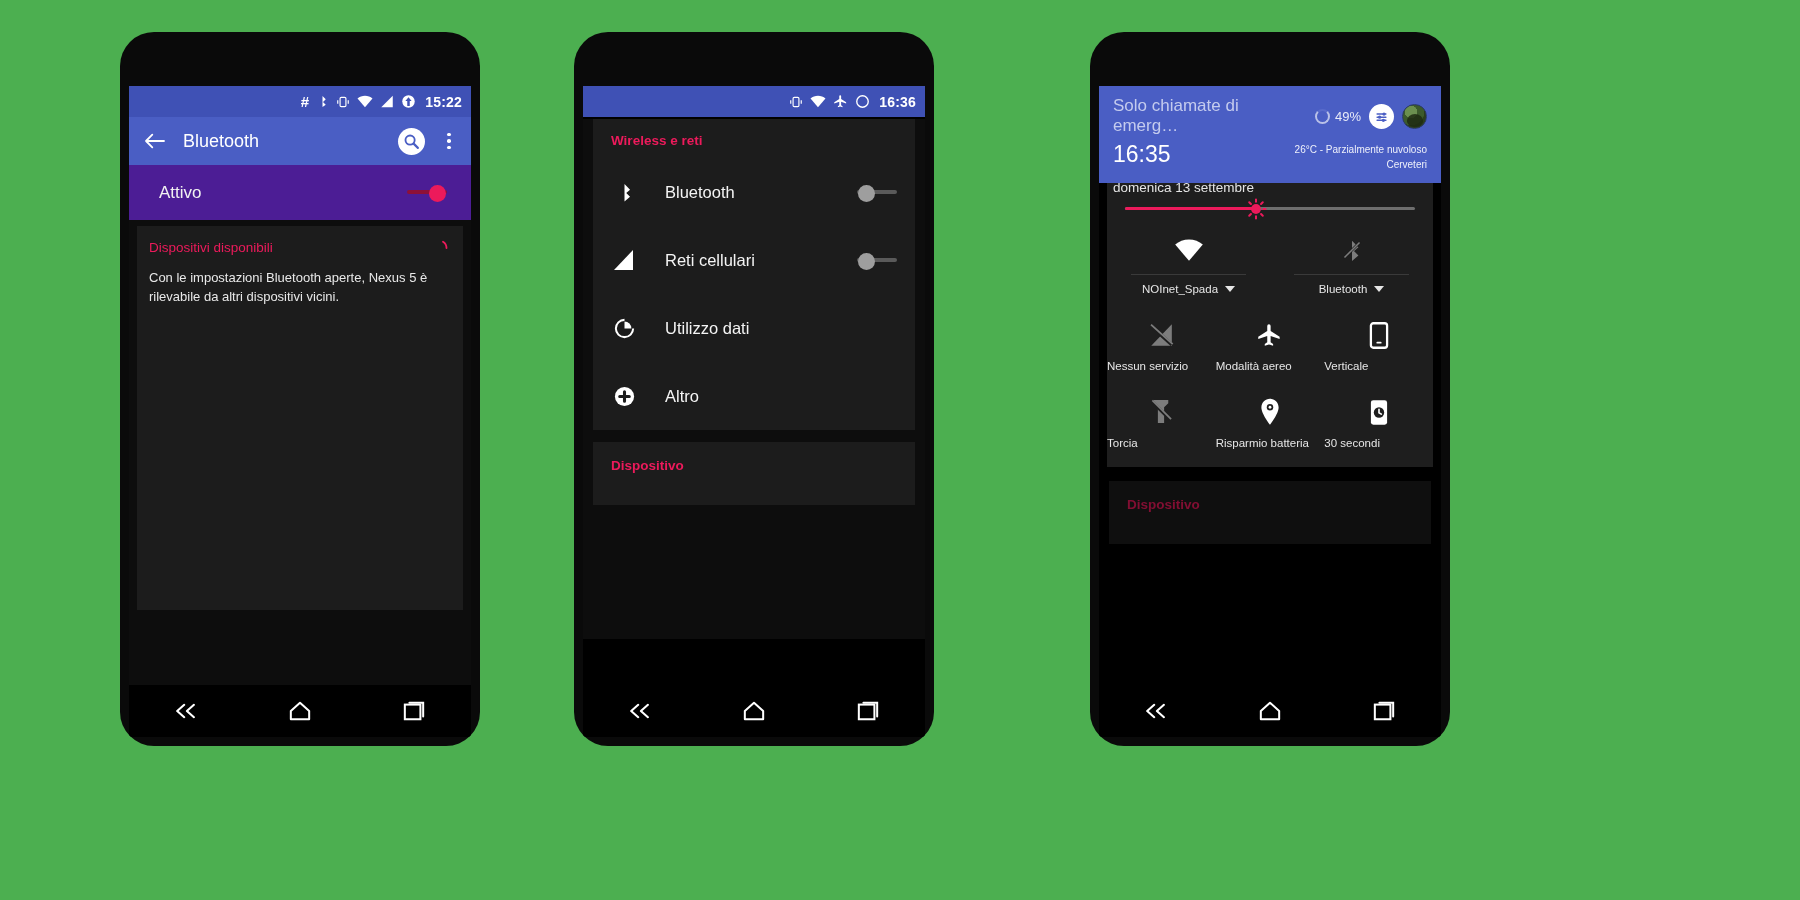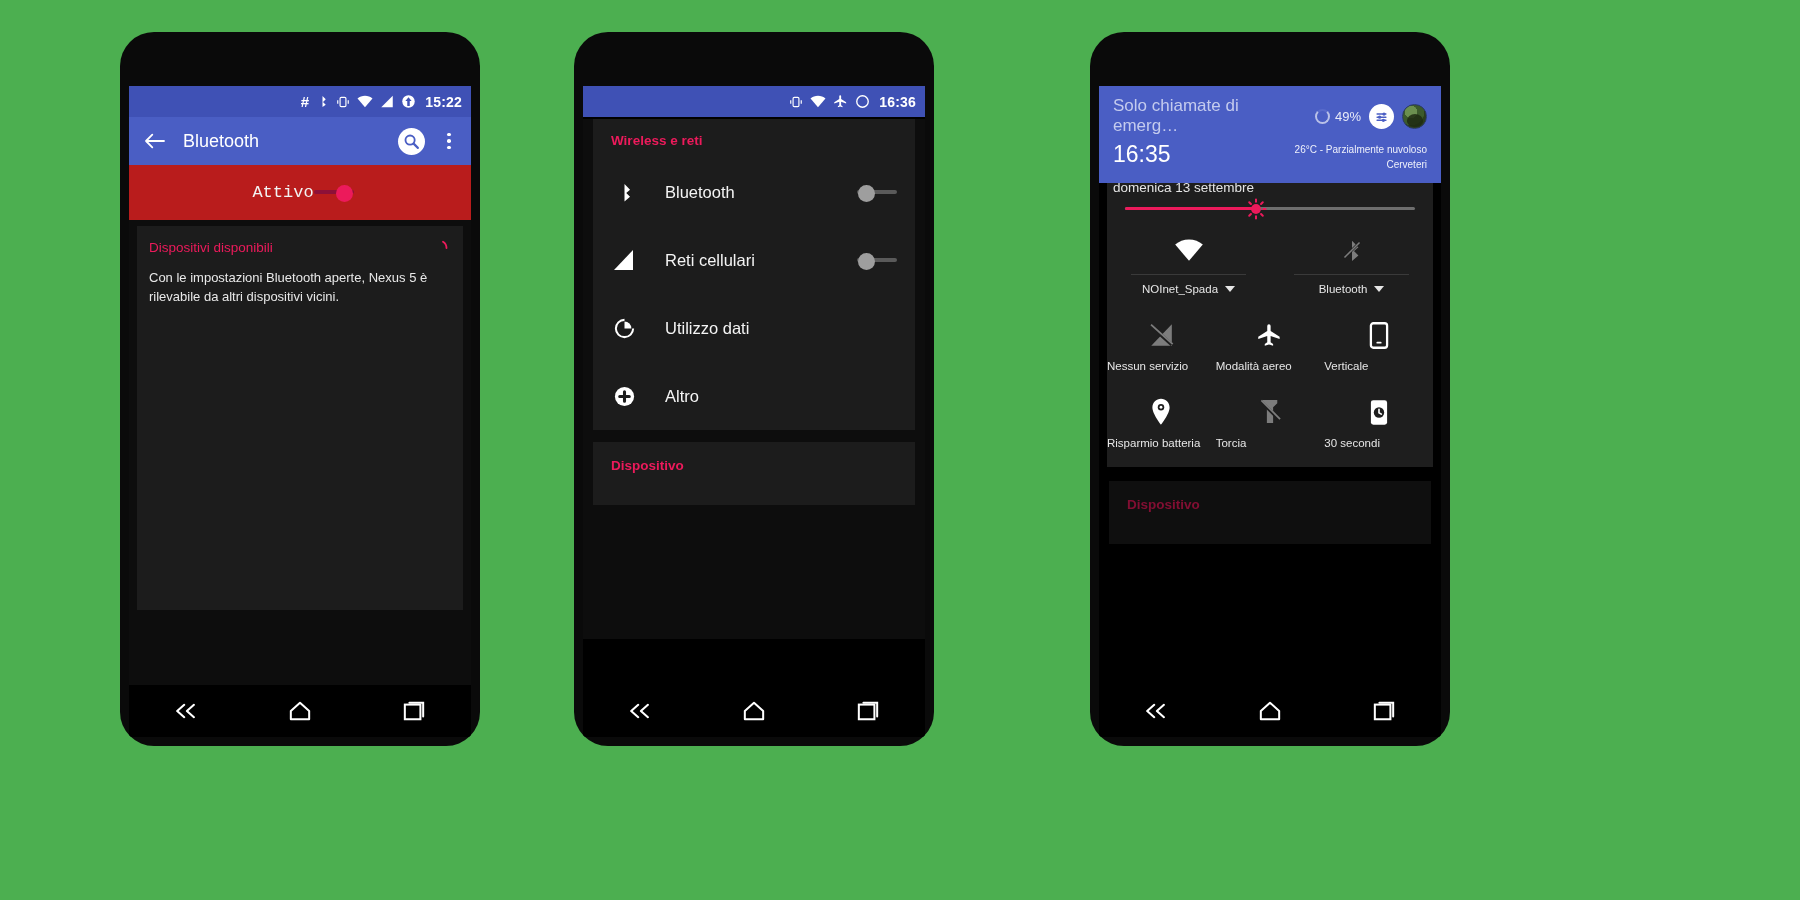--- a/index.html
+++ b/index.html
@@ -78,24 +78,23 @@
   .kebab { display: flex; flex-direction: column; gap: 3px; align-items: center;
            width: 20px; cursor: pointer; }
   .kebab i { width: 3.5px; height: 3.5px; border-radius: 50%; background: #fff; display: block; }
 
   
   .body-dark { background: #0d0d0d; height: calc(100% - 79px); position: relative; }
 
   
   .bt-toggle-row {
     height: 55px; display: flex; align-items: center;
-    justify-content: center;
+    justify-content: space-between;
     padding: 0 24px 0 30px;
-    background: #b91c1c;
-    font-family: Liberation Mono, monospace;
+    background: #4c1d95;
   }
   .bt-toggle-row .lbl { color: #f2f2f2; font-size: 17px; }
   .switch {
     width: 40px; height: 15px; position: relative;
   }
   .switch .track {
     position: absolute; left: 0; top: 5px; width: 40px; height: 4px;
     border-radius: 2px; background: #8d1038;
   }
   .switch .thumb {
@@ -527,38 +526,38 @@
             <div class="qs-ico">
               <svg width="20" height="27" viewBox="0 0 18 26">
                   <rect x="1.2" y="1.2" width="15.6" height="23.6" rx="2.4" fill="none" stroke="#fff" stroke-width="2.2"></rect>
                   <rect x="6.5" y="19" width="5" height="1.8" rx=".9" fill="#fff"></rect>
                 </svg>
             </div>
             <div class="qs-lbl">Verticale</div>
           </div>
 
           <div class="qs-cell">
+            <div class="qs-ico dim">
+              <svg width="22" height="27" viewBox="0 0 20 26">
+                  <path fill="#fff" d="M3 1h14v3l-4 4v15H7V8L3 4V1z"></path>
+                  <path stroke="#1e1e1e" stroke-width="3.2" d="M1 2l18 18"></path>
+                  <path stroke="#fff" stroke-width="1.7" d="M1.7 1.4l18 18"></path>
+                </svg>
+            </div>
+            <div class="qs-lbl">Torcia</div>
+          </div>
+          <div class="qs-cell">
             <div class="qs-ico">
               <svg width="22" height="28" viewBox="0 0 20 26">
                   <path fill="#fff" d="M10 .8c-4.4 0-8 3.6-8 8 0 6 8 16 8 16s8-10 8-16c0-4.4-3.6-8-8-8z"></path>
                   <circle cx="10" cy="8.6" r="3" fill="#1e1e1e"></circle>
                   <circle cx="10" cy="8.6" r="1.3" fill="#fff"></circle>
                 </svg>
             </div>
             <div class="qs-lbl">Risparmio batteria</div>
-          </div>
-          <div class="qs-cell">
-            <div class="qs-ico dim">
-              <svg width="22" height="27" viewBox="0 0 20 26">
-                  <path fill="#fff" d="M3 1h14v3l-4 4v15H7V8L3 4V1z"></path>
-                  <path stroke="#1e1e1e" stroke-width="3.2" d="M1 2l18 18"></path>
-                  <path stroke="#fff" stroke-width="1.7" d="M1.7 1.4l18 18"></path>
-                </svg>
-            </div>
-            <div class="qs-lbl">Torcia</div>
           </div>
           <div class="qs-cell">
             <div class="qs-ico">
               <svg width="20" height="27" viewBox="0 0 18 26">
                   <rect x="1.2" y="1.2" width="15.6" height="23.6" rx="2.4" fill="#fff"></rect>
                   <circle cx="9" cy="13" r="5" fill="#1e1e1e"></circle>
                   <path stroke="#fff" stroke-width="1.6" stroke-linecap="round" d="M9 10v3.2l2.2 1.4"></path>
                 </svg>
             </div>
             <div class="qs-lbl">30 secondi</div>

